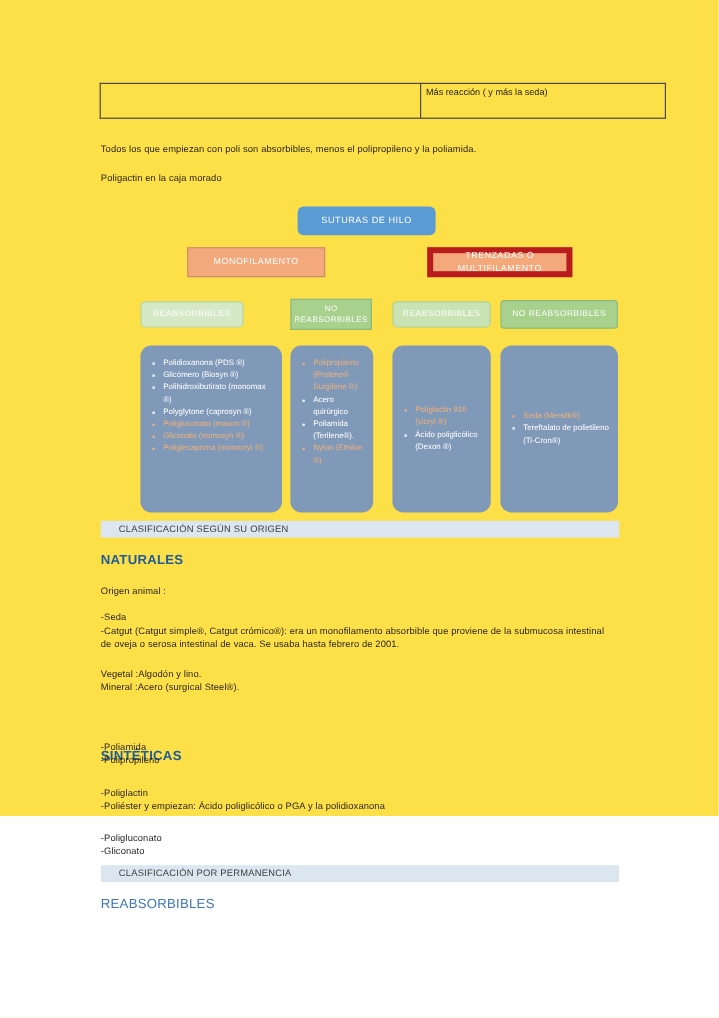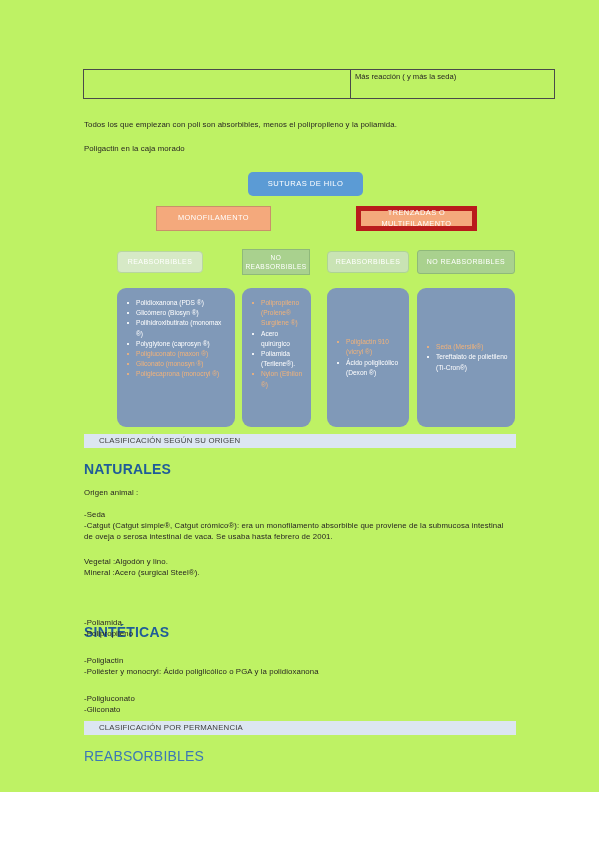--- a/index.html
+++ b/index.html
@@ -13,22 +13,22 @@
     position: relative;
     font-family: "Liberation Sans", sans-serif;
     color: #231f20;
     overflow: hidden;
   }
 
   .page {
     position: absolute;
     left: 0; top: 0;
     width: 599px;
-    height: 792px;
-    background: #bef264;
+    height: 680px;
+    background: #fde047;
   }
 
   
   .table-wrap {
     position: absolute;
     left: 83px;
     top: 69px;
     width: 453px;
   }
   table.top-table {
@@ -188,21 +188,21 @@
     padding-left: 15px;
     box-sizing: border-box;
     letter-spacing: 0.2px;
   }
   .b1 { top: 434px; }
   .b2 { top: 721px; }
 
   .subhead {
     position: absolute;
     left: 84px;
-    font-size: 14px;
+    font-size: 11px;
     font-weight: bold;
     color: #1f5c99;
     letter-spacing: 0.2px;
   }
   .sh-naturales { top: 461px; }
   .sh-sinteticas { top: 593px; margin-top: 31px; }
   .sh-reabs { top: 748px; font-weight: normal; color: #3d78b4; }
 
   .txt {
     position: absolute;
@@ -307,20 +307,20 @@
   <div class="txt t-origen">Origen animal :</div>
   <div class="txt t-seda">-Seda</div>
   <div class="txt t-catgut">-Catgut (Catgut simple®, Catgut crómico®): era un monofilamento absorbible que proviene de la submucosa intestinal de oveja o serosa intestinal de vaca. Se usaba hasta febrero de 2001.</div>
   <div class="txt t-vegetal">Vegetal :Algodón y lino.</div>
   <div class="txt t-mineral">Mineral :Acero (surgical Steel®).</div>
 
   <div class="subhead sh-sinteticas">SINTÉTICAS</div>
   <div class="txt t-polia">-Poliamida</div>
   <div class="txt t-polipro">-Polipropileno</div>
   <div class="txt t-poligl">-Poliglactin</div>
-  <div class="txt t-poliest">-Poliéster y monocryl: Ácido poliglicólico o PGA  y la polidioxanona</div>
+  <div class="txt t-poliest">-Poliéster y empiezan: Ácido poliglicólico o PGA  y la polidioxanona</div>
   <div class="txt t-poliglu">-Poligluconato</div>
   <div class="txt t-glico">-Gliconato</div>
 
   <div class="banner b2">CLASIFICACIÓN POR PERMANENCIA</div>
   <div class="subhead sh-reabs">REABSORBIBLES</div>
 
 </div>
 
 </body></html>

